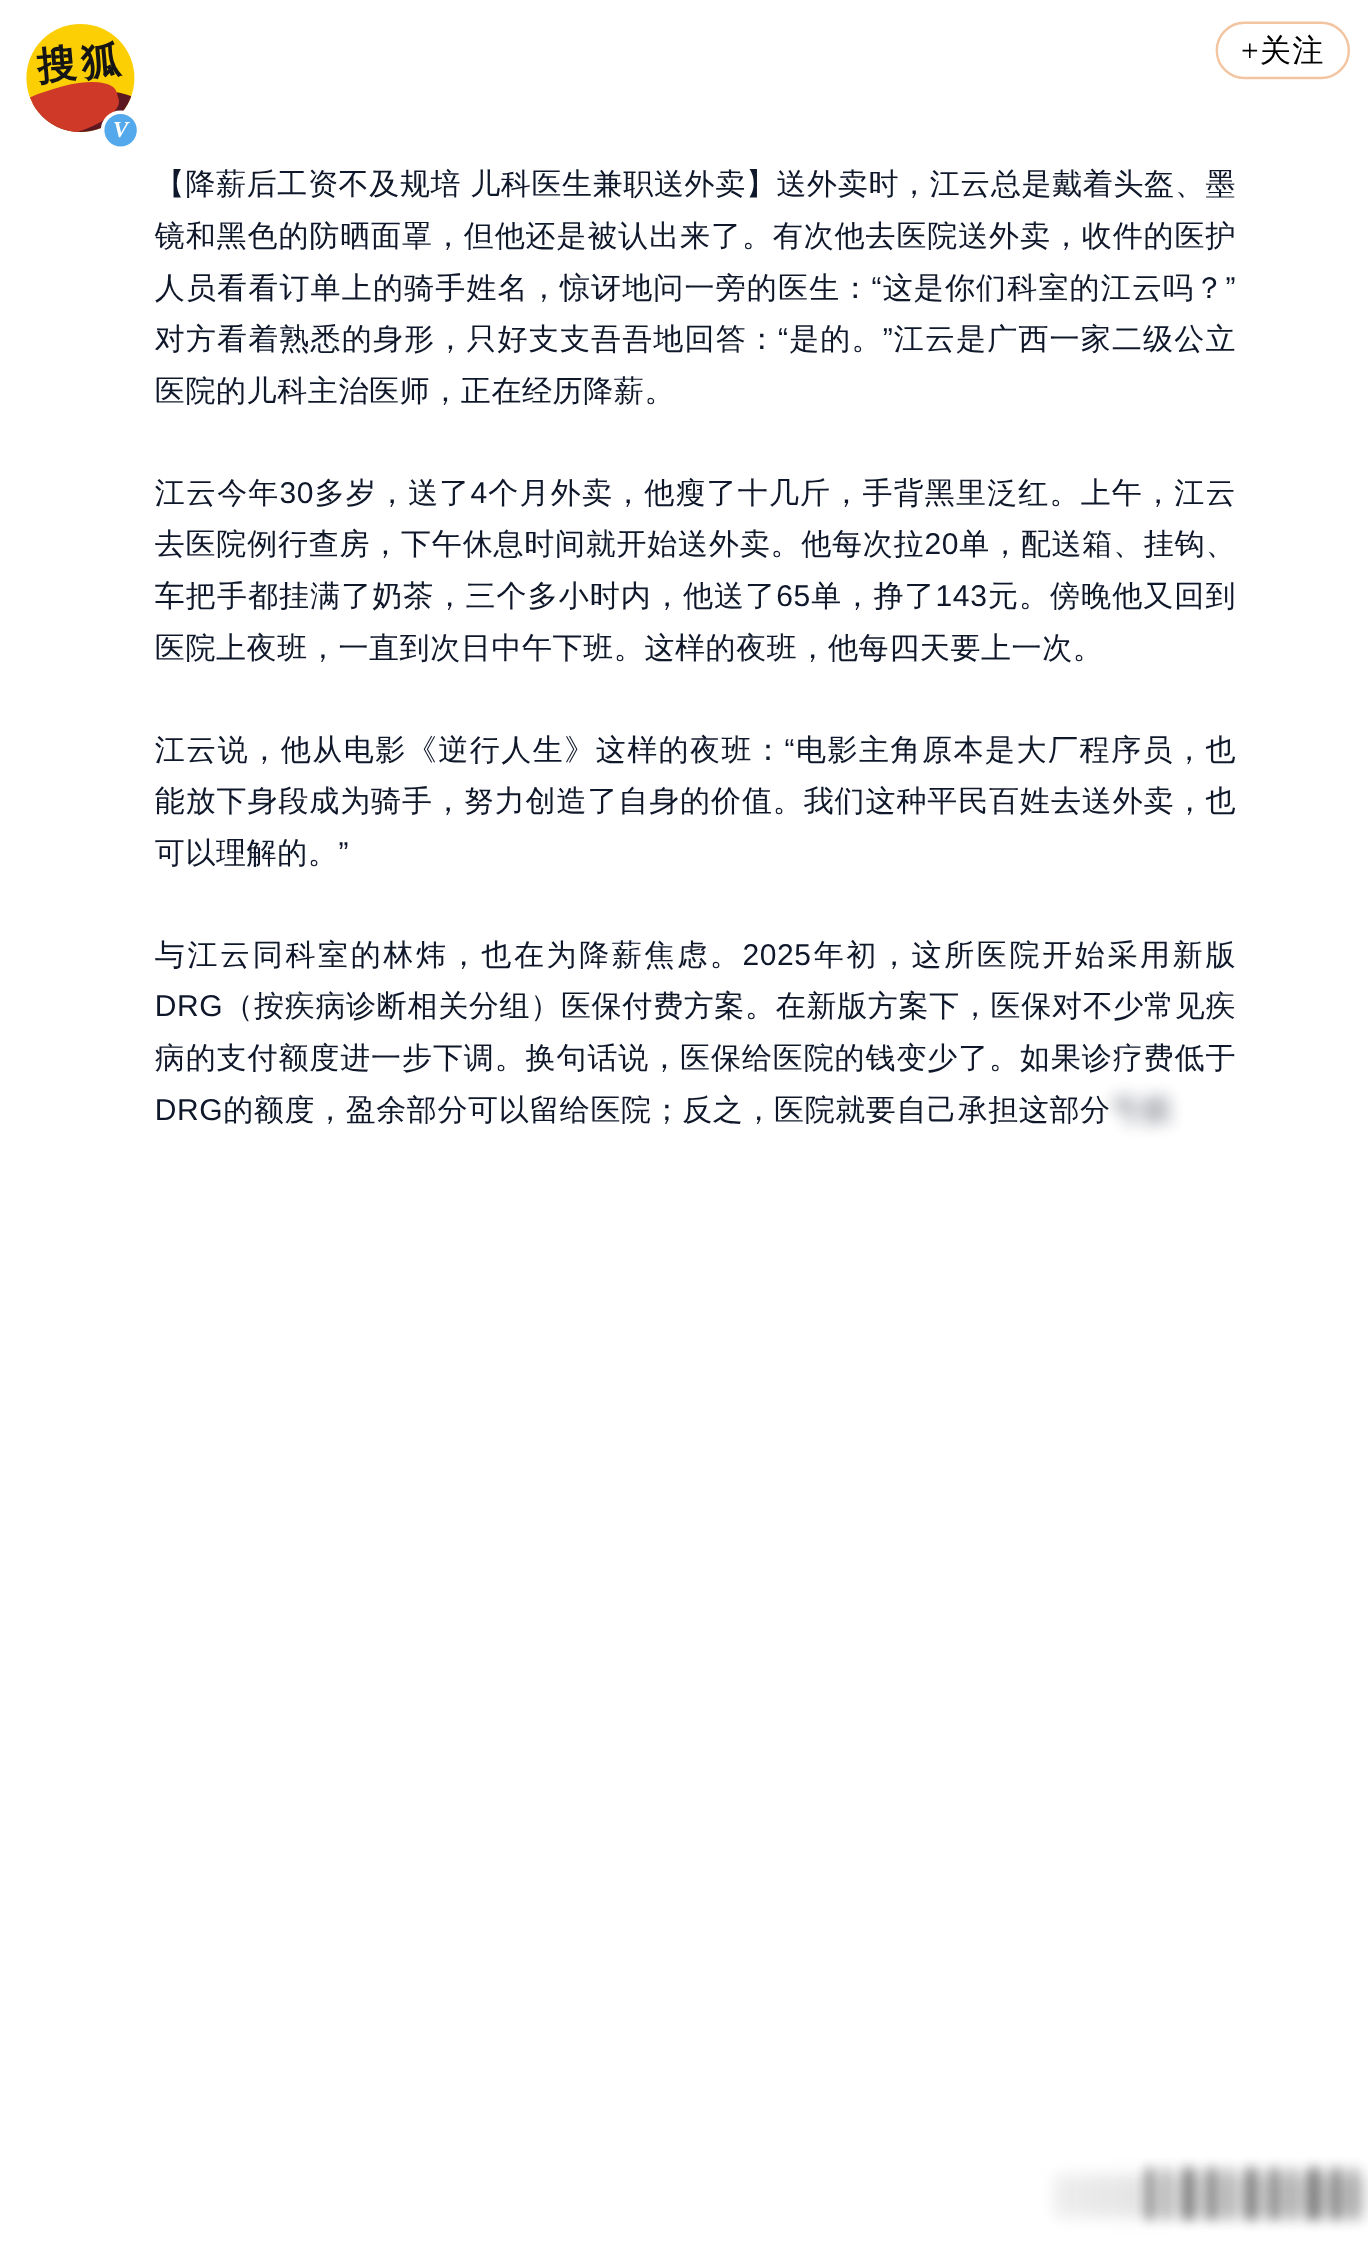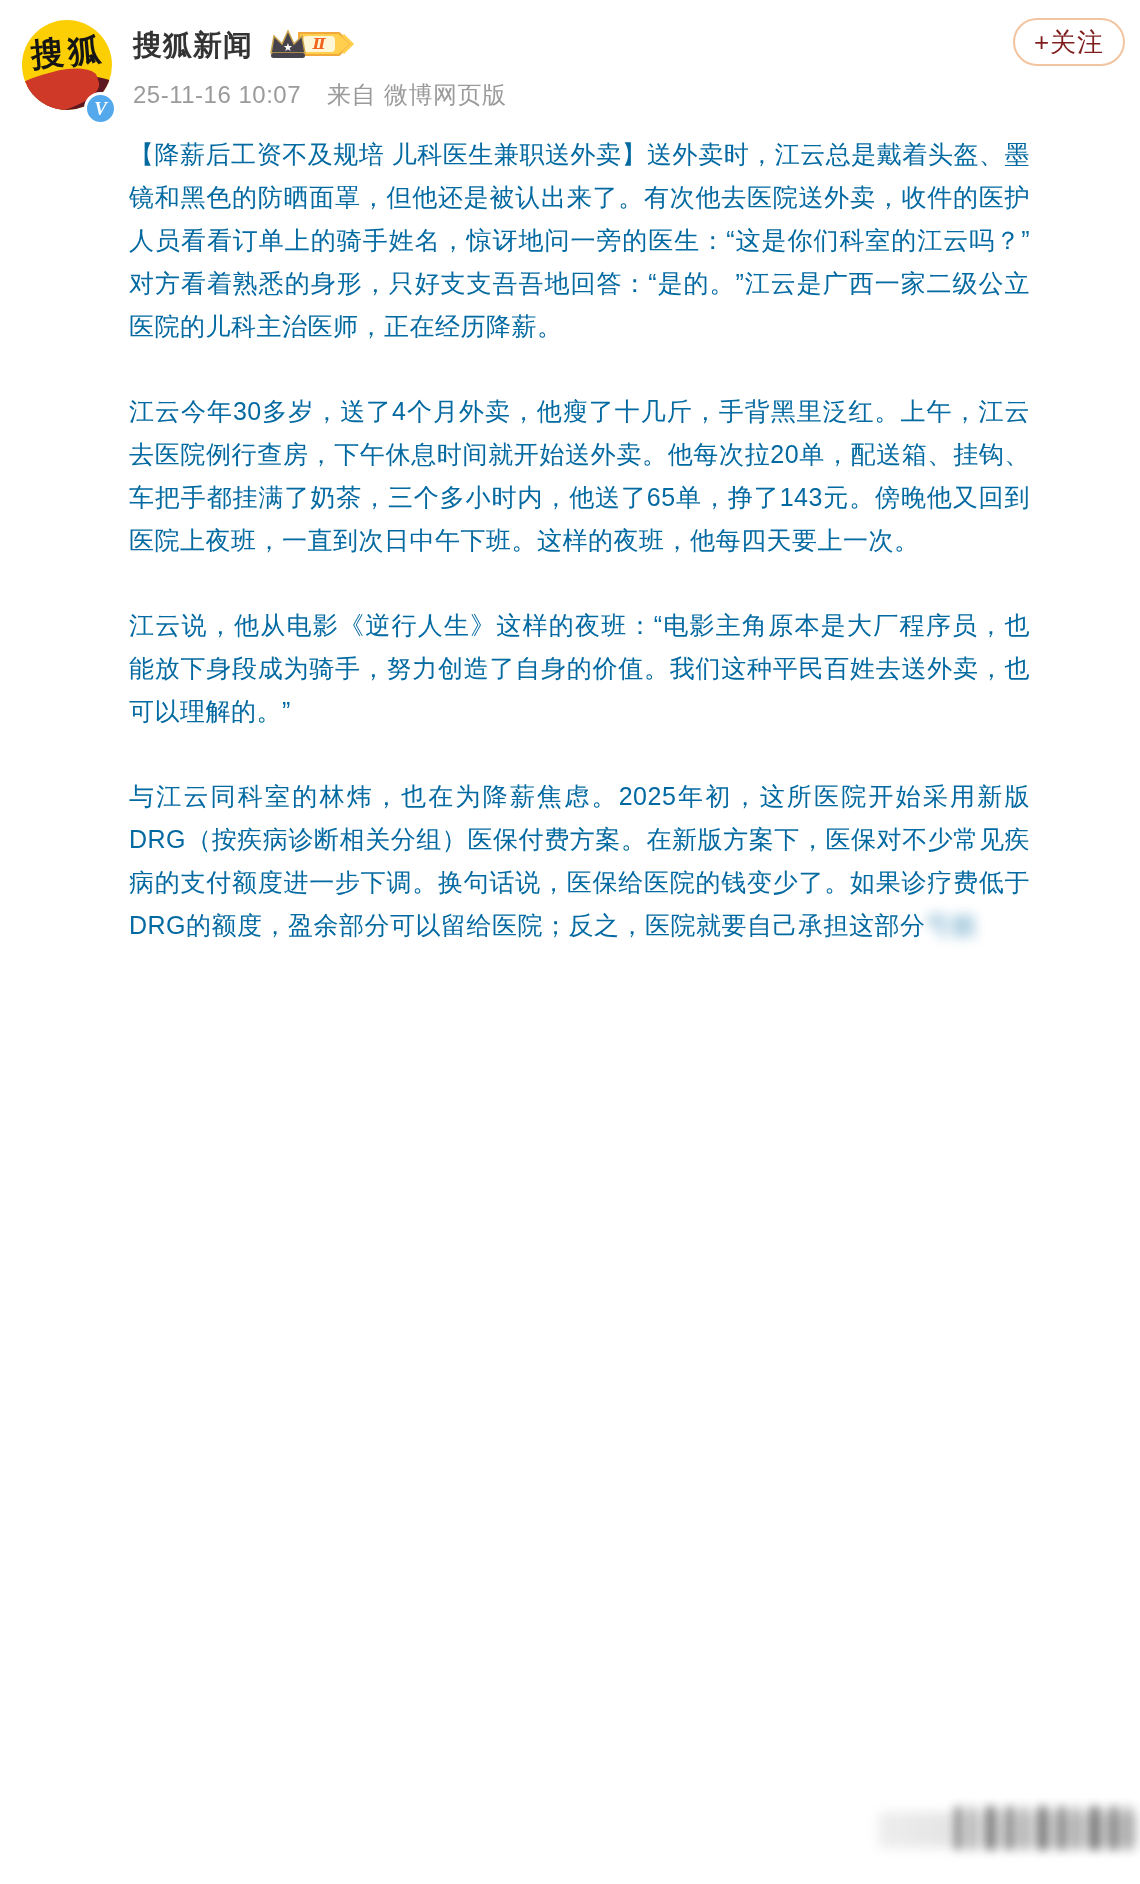--- a/index.html
+++ b/index.html
@@ -55,36 +55,36 @@
   .vip-badge { margin-left:10px; display:inline-block; }
 
   .time-row { margin-top:13px; font-size:24px; color:#9b9b9b; letter-spacing:0.5px; }
   .time-row .src-prefix { margin-left:26px; }
   .time-row .src-name { margin-left:8px; color:#9b9b9b; text-decoration:none; }
 
   .follow-btn {
     position:absolute; right:15px; top:18px;
     width:112px; height:48px;
     border:2px solid #f3c4a0; border-radius:26px;
-    background:#ffffff; color:#7f1d1d;
+    background:#ffffff; color:#000000;
     font-size:26px; letter-spacing:1px;
     display:flex; align-items:center; justify-content:center;
-    font-family:Liberation Sans, sans-serif; cursor:pointer; padding:0;
+    font-family:Liberation Serif, serif; cursor:pointer; padding:0;
   }
 
   
   .post-body {
     padding:20px 110px 0 129px;
   }
   .post-body p {
     margin:0 0 42px 0;
     font-size:25px;
     line-height:43px;
     text-align:justify;
-    color:#0369a1;
+    color:#0f172a;
     letter-spacing:0.5px;
   }
   .blur-tail { filter:blur(6px); opacity:0.75; }
 
   
   .smear-band {
     position:absolute; left:878px; top:1812px;
     width:259px; height:36px;
     background:linear-gradient(90deg, rgba(160,160,160,0.18), rgba(110,110,110,0.35));
     filter:blur(6px); border-radius:4px;
@@ -108,39 +108,20 @@
 
     <div class="avatar">
       <div class="fox-dark"></div>
       <div class="fox-red"></div>
       <div class="avatar-text">搜狐</div>
     </div>
     <div class="verified">
       <span>V</span>
     </div>
 
-    <div class="meta">
-      <div class="name-row">
-        <span class="username">搜狐新闻</span>
-        <span class="vip-badge">
-          <svg width="96" height="34" viewBox="0 0 96 34">
-            <polygon points="36,6 76,6 88,17 76,28 36,28" fill="#ffcf4d" stroke="#f2a93c" stroke-width="2"></polygon>
-            <rect x="40" y="9" width="32" height="16" rx="4" fill="#fff6d8"></rect>
-            <text x="56" y="22" text-anchor="middle" font-size="15" font-style="italic" font-weight="bold" fill="#f0641e" font-family="Liberation Serif, DejaVu Serif, serif">Ⅱ</text>
-            <path d="M80,8 L89,17 L80,26" fill="none" stroke="#ffcf4d" stroke-width="3"></path>
-            <path d="M8,26 L11,9 L19,17 L25,4 L31,17 L39,9 L42,26 Z" fill="#46434c" stroke="#caa44e" stroke-width="1.5"></path>
-            <rect x="8" y="26" width="34" height="5" rx="2.5" fill="#46434c"></rect>
-            <text x="25" y="24" text-anchor="middle" font-size="11" fill="#ffffff" font-family="DejaVu Sans, sans-serif">★</text>
-          </svg>
-        </span>
-      </div>
-      <div class="time-row">
-        <span>25-11-16 10:07</span><span class="src-prefix">来自</span><a class="src-name" href="#">微博网页版</a>
-      </div>
-    </div>
 
     <button class="follow-btn">+关注</button>
   </div>
 
   <div class="post-body">
     <p>【降薪后工资不及规培 儿科医生兼职送外卖】送外卖时，江云总是戴着头盔、墨镜和黑色的防晒面罩，但他还是被认出来了。有次他去医院送外卖，收件的医护人员看看订单上的骑手姓名，惊讶地问一旁的医生：“这是你们科室的江云吗？”对方看着熟悉的身形，只好支支吾吾地回答：“是的。”江云是广西一家二级公立医院的儿科主治医师，正在经历降薪。</p>
     <p>江云今年30多岁，送了4个月外卖，他瘦了十几斤，手背黑里泛红。上午，江云去医院例行查房，下午休息时间就开始送外卖。他每次拉20单，配送箱、挂钩、车把手都挂满了奶茶，三个多小时内，他送了65单，挣了143元。傍晚他又回到医院上夜班，一直到次日中午下班。这样的夜班，他每四天要上一次。</p>
     <p>江云说，他从电影《逆行人生》这样的夜班：“电影主角原本是大厂程序员，也能放下身段成为骑手，努力创造了自身的价值。我们这种平民百姓去送外卖，也可以理解的。”</p>
     <p><span>与江云同科室的林炜，也在为降薪焦虑。2025年初，这所医院开始采用新版DRG（按疾病诊断相关分组）医保付费方案。在新版方案下，医保对不少常见疾病的支付额度进一步下调。换句话说，医保给医院的钱变少了。如果诊疗费低于DRG的额度，盈余部分可以留给医院；反之，医院就要自己承担这部分</span><span class="blur-tail">亏损</span></p>
   </div>

